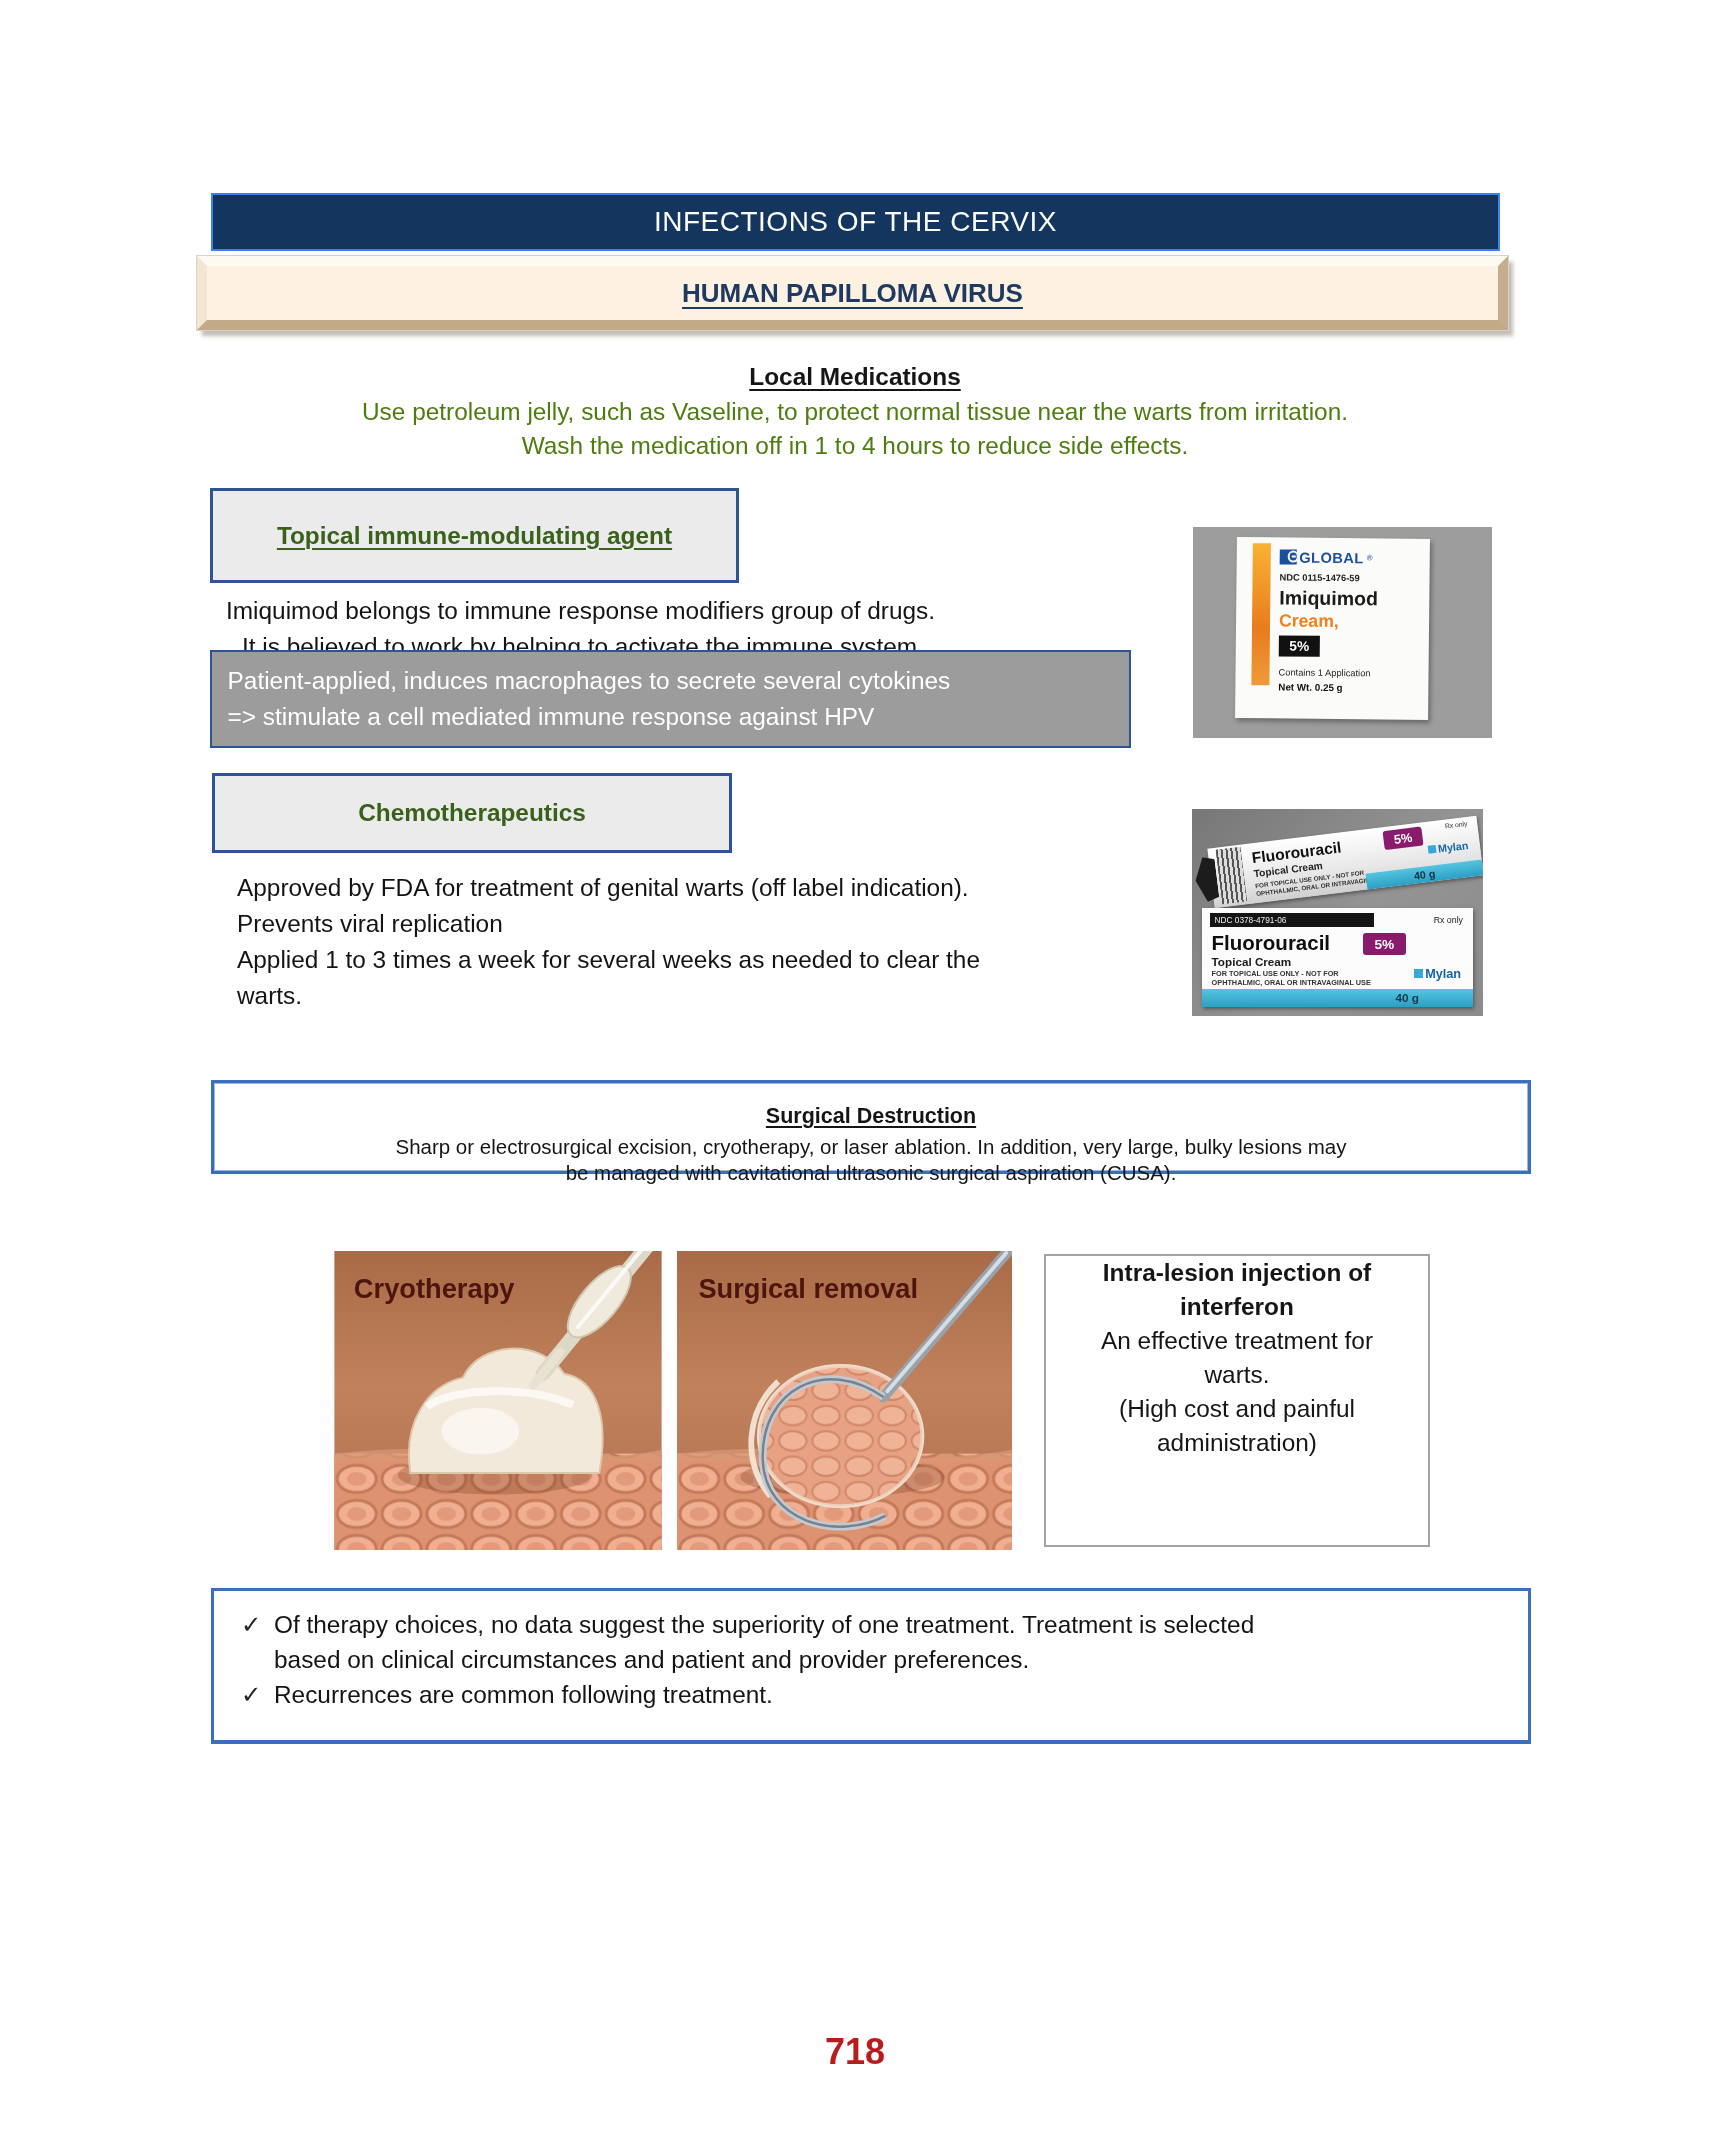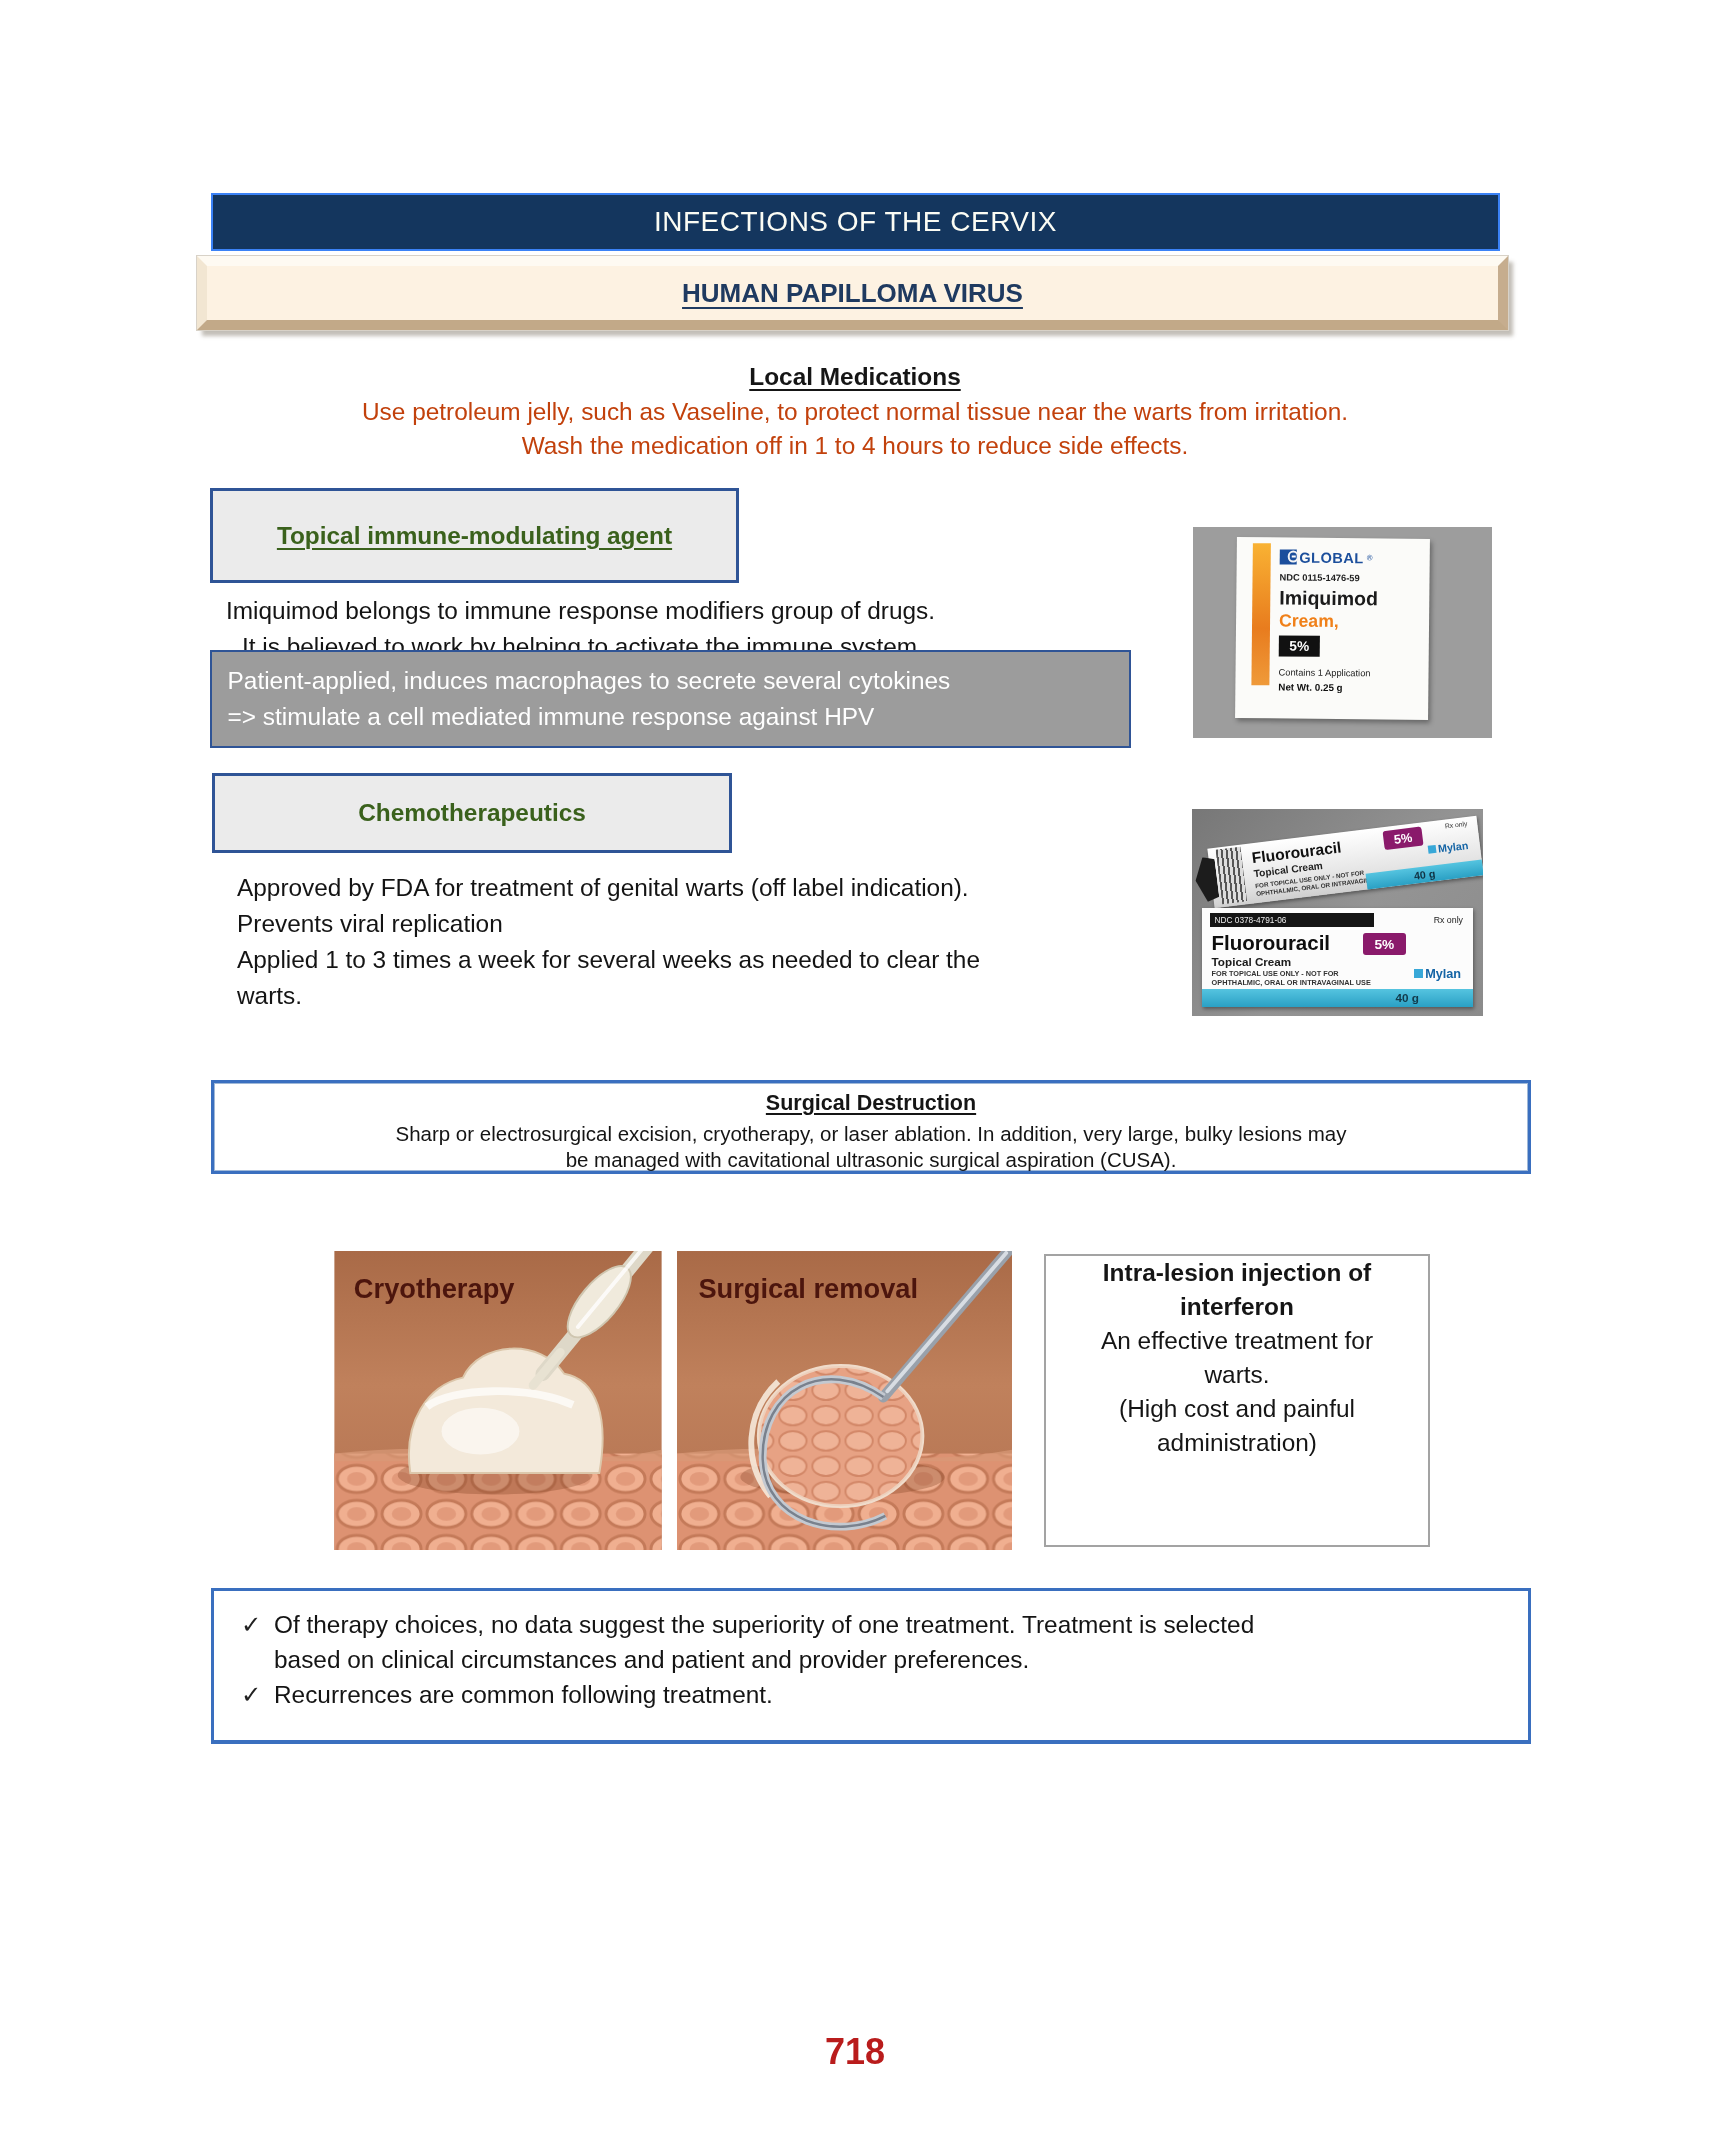--- a/index.html
+++ b/index.html
@@ -27,21 +27,21 @@
     box-shadow:0 0 0 1px #d8d2c8, 4.9px 5.9px 3.9px rgba(120,110,95,.45);
     display:flex;align-items:center;justify-content:center;
   }
   .banner .ttl{
     color:#1f3a60;font-weight:bold;font-size:26px;
     text-decoration:underline;text-underline-offset:4.9px;text-decoration-thickness:2px;
   }
 
   .center-line{left:0;width:1710px;text-align:center;}
   .h-black{font-size:24.4px;font-weight:bold;text-decoration:underline;text-underline-offset:3.9px;}
-  .para{font-size:24.4px;color:#c2410c;}
+  .para{font-size:24.4px;color:#4d7c0f;}
 
   
   .gbox{
     background:#ebebeb;border:3.9px solid #2f5496;box-sizing:border-box;
     display:flex;align-items:center;justify-content:center;
   }
   .gbox .lbl{color:#3a611c;font-weight:bold;font-size:24.4px;}
   .gbox .lbl.u{text-decoration:underline;text-underline-offset:3.9px;text-decoration-thickness:2px;}
 
   .bodytext{font-size:24.4px;line-height:36px;color:#141414;}
@@ -133,21 +133,21 @@
   .fl-mylan2:before{content:"";display:inline-block;width:8.8px;height:8.8px;background:#38a8d8;margin-right:2px;}
   .fl-size-b{
     position:absolute;left:0;bottom:0;width:100%;height:18.5px;background:linear-gradient(180deg,#55c4e0,#2aa0c4);
   }
   .fl-size-b span{position:absolute;right:54px;top:2px;color:#123a4a;font-size:11.7px;font-weight:bold;}
 
   
   .surgbox{
     left:211px;top:1080px;width:1320px;height:94px;box-sizing:border-box;
     background:#fff;border:3.9px solid #3a6fbf;box-shadow:inset 0 0 0 1px #9fb8d8;
-    text-align:center;padding-top:8px;
+    text-align:center;padding-top:21px;
   }
   .surgbox .h{font-size:21.5px;font-weight:bold;text-decoration:underline;text-underline-offset:2.9px;}
   .surgbox .b{font-size:20.5px;line-height:26px;margin-top:4.9px;}
 
   
   .intf{
     left:1044px;top:1254px;width:386px;height:293px;box-sizing:border-box;
     background:#fff;border:2.9px solid #a3a3a3;text-align:center;
   }
   .intf .h{font-size:24.4px;font-weight:bold;line-height:34px;}

